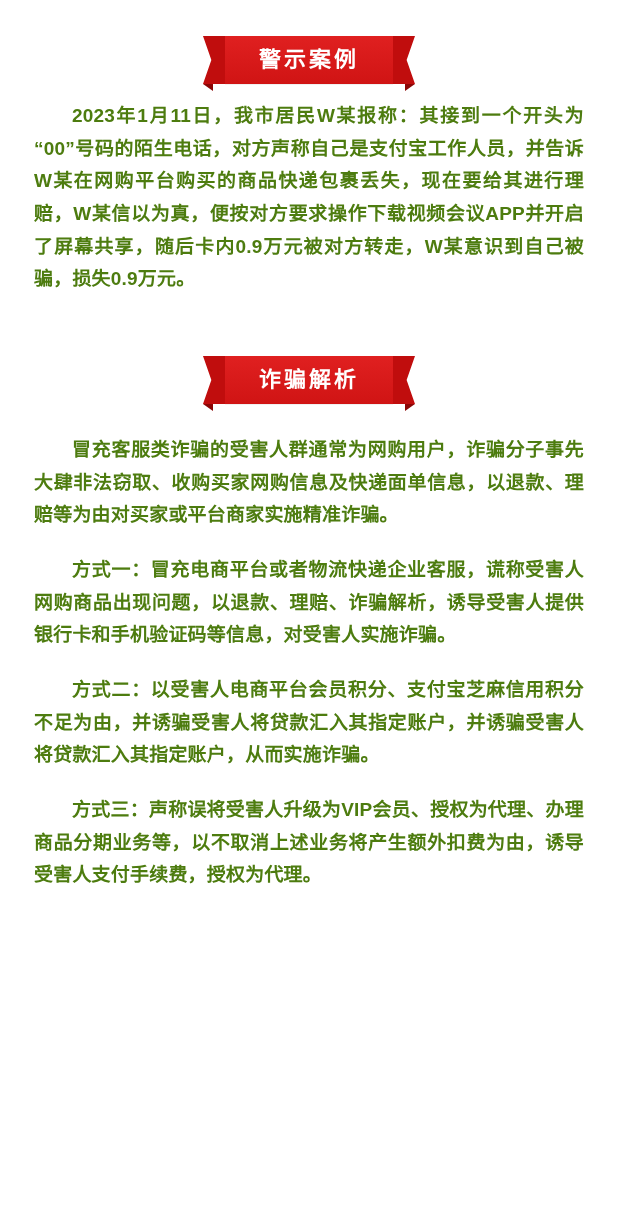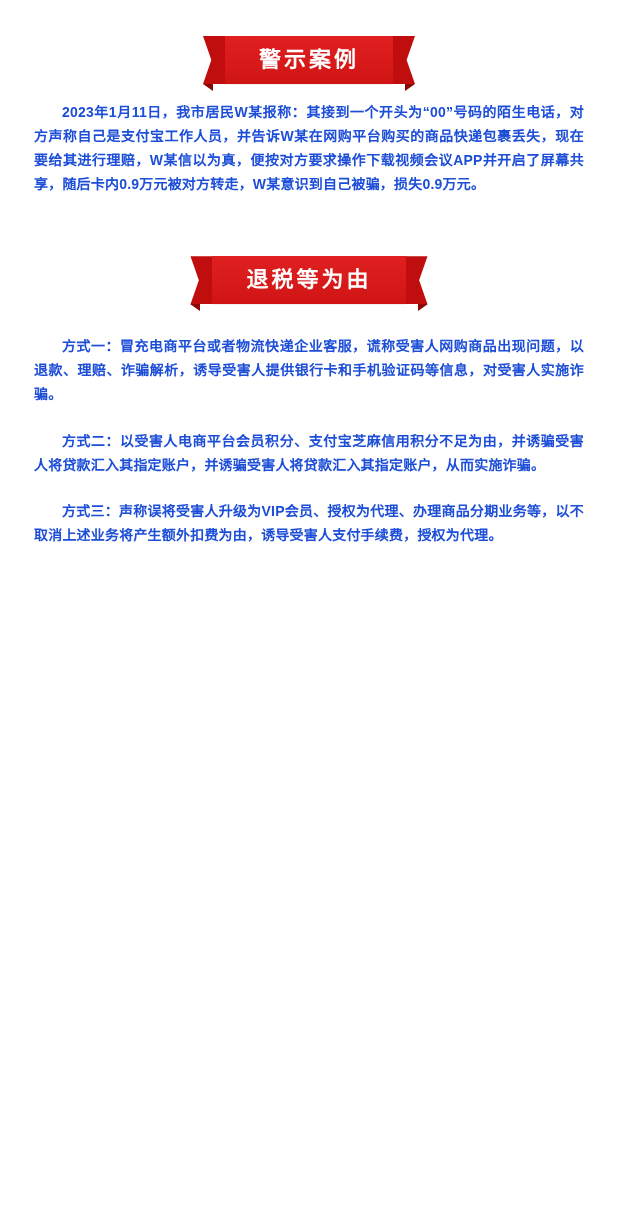--- a/index.html
+++ b/index.html
@@ -75,28 +75,28 @@
     border-color: #8b0606 transparent transparent transparent;
   }
   .banner-tail-right {
     right: -22px;
     border-width: 7px 10px 0 0;
     border-color: #8b0606 transparent transparent transparent;
   }
 
   
   .para {
-    font-size: 14px;
+    font-size: 19px;
     font-weight: bold;
     line-height: 1.72;
     letter-spacing: 0.2px;
     text-align: justify;
     text-justify: inter-ideograph;
     margin: 0 0 22px 0;
-    color: #1d4ed8;
+    color: #4d7c0f;
   }
   .para.indent {
     text-indent: 2em;
   }
   .section-gap {
     height: 14px;
   }
   .block-gap {
     height: 26px;
   }
@@ -115,26 +115,27 @@
   </div>
 
   <p class="para indent">2023年1月11日，我市居民W某报称：其接到一个开头为“00”号码的陌生电话，对方声称自己是支付宝工作人员，并告诉W某在网购平台购买的商品快递包裹丢失，现在要给其进行理赔，W某信以为真，便按对方要求操作下载视频会议APP并开启了屏幕共享，随后卡内0.9万元被对方转走，W某意识到自己被骗，损失0.9万元。</p>
 
   <div class="block-gap"></div>
 
   <div class="banner-wrap">
     <div class="banner">
       <span class="banner-tail-left"></span>
       <span class="banner-tail-right"></span>
-      <span>退税等为由</span>
+      <span>诈骗解析</span>
     </div>
   </div>
 
   <div class="section-gap"></div>
 
+  <p class="para indent">冒充客服类诈骗的受害人群通常为网购用户，诈骗分子事先大肆非法窃取、收购买家网购信息及快递面单信息，以退款、理赔等为由对买家或平台商家实施精准诈骗。</p>
 
   <p class="para indent">方式一：冒充电商平台或者物流快递企业客服，谎称受害人网购商品出现问题，以退款、理赔、诈骗解析，诱导受害人提供银行卡和手机验证码等信息，对受害人实施诈骗。</p>
 
   <p class="para indent">方式二：以受害人电商平台会员积分、支付宝芝麻信用积分不足为由，并诱骗受害人将贷款汇入其指定账户，并诱骗受害人将贷款汇入其指定账户，从而实施诈骗。</p>
 
   <p class="para indent">方式三：声称误将受害人升级为VIP会员、授权为代理、办理商品分期业务等，以不取消上述业务将产生额外扣费为由，诱导受害人支付手续费，授权为代理。</p>
 
 </div>
 
 </body></html>

